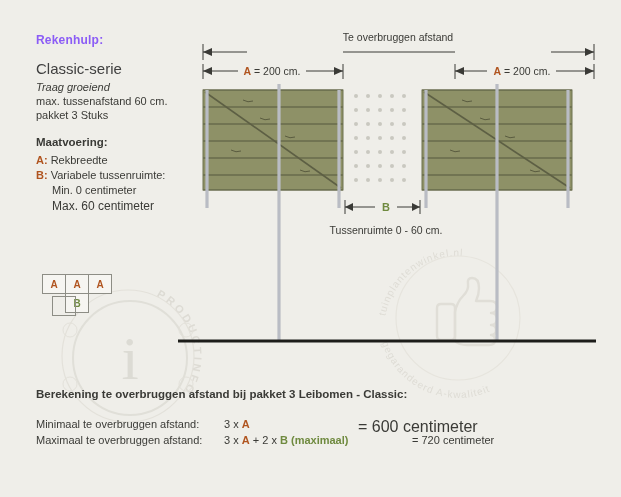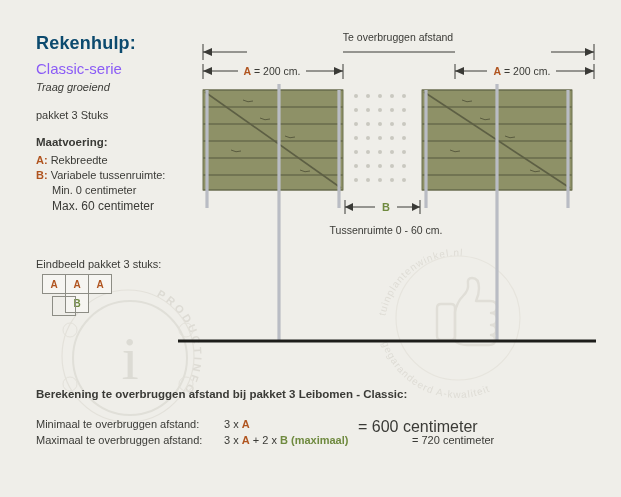--- a/index.html
+++ b/index.html
@@ -9,26 +9,26 @@
     font-family:"Liberation Sans",sans-serif;
     color:#3a3a36;
     overflow:hidden;
     position:relative;
   }
   .stage{position:absolute;inset:0;}
 
   
   .title{
     position:absolute;left:36px;top:33px;
-    font-size:18px;font-weight:bold;color:#0c4a6e;
+    font-size:12px;font-weight:bold;color:#8b5cf6;
     letter-spacing:.2px;
   }
   .subtitle{
     position:absolute;left:36px;top:60px;
-    font-size:15px;color:#8b5cf6;
+    font-size:15px;color:#404040;
   }
   .sub-line1{position:absolute;left:36px;top:81px;font-size:11px;font-style:italic;}
   .sub-line2{position:absolute;left:36px;top:95px;font-size:11px;}
   .sub-line3{position:absolute;left:36px;top:109px;font-size:11px;}
 
   .maat-head{position:absolute;left:36px;top:136px;font-size:11.5px;font-weight:bold;}
   .row-a{position:absolute;left:36px;top:154px;font-size:11px;}
   .row-b{position:absolute;left:36px;top:169px;font-size:11px;}
   .row-min{position:absolute;left:52px;top:184px;font-size:11px;}
   .row-max{position:absolute;left:52px;top:199px;font-size:12px;}
@@ -102,35 +102,35 @@
 
     <g fill="none" stroke="#e0ded7" stroke-width="2.4" stroke-linejoin="round" stroke-linecap="round">
       <path d="M 437,336 l 0,-28 q 0,-4 4,-4 l 10,0 q 4,0 4,4 l 0,28 q 0,4 -4,4 l -10,0 q -4,0 -4,-4 z"></path>
       <path d="M 455,312 q 2,-10 8,-16 q 6,-6 5,-12 q -1,-6 4,-6 q 7,0 7,10 q 0,7 -3,13 l 14,0 q 7,0 7,6 q 0,6 -6,6 q 6,0 6,6 q 0,6 -6,6 q 5,0 5,5 q 0,5 -5,5 q 4,0 4,5 q 0,5 -6,5 l -22,0 q -8,0 -12,-4 z"></path>
     </g>
   </svg>
 
   <div class="title">Rekenhulp:</div>
   <div class="subtitle">Classic-serie</div>
   <div class="sub-line1">Traag groeiend</div>
+  <div class="sub-line2">max. tussenafstand 60 cm.</div>
   <div class="sub-line3">pakket 3 Stuks</div>
 
   <div class="maat-head">Maatvoering:</div>
   <div class="row-a">
     <span class="kA">A:</span>
     <span>Rekbreedte</span>
   </div>
   <div class="row-b">
     <span class="kA">B:</span>
     <span>Variabele tussenruimte:</span>
   </div>
   <div class="row-min">Min. 0 centimeter</div>
   <div class="row-max">Max. 60 centimeter</div>
 
-  <div class="eind-head">Eindbeeld pakket 3 stuks:</div>
 
   <div class="packet">
     <table>
       <tbody>
           <tr>
         <td class="a">A</td>
         <td class="a">A</td>
         <td class="a">A</td>
       </tr>
       <tr>

